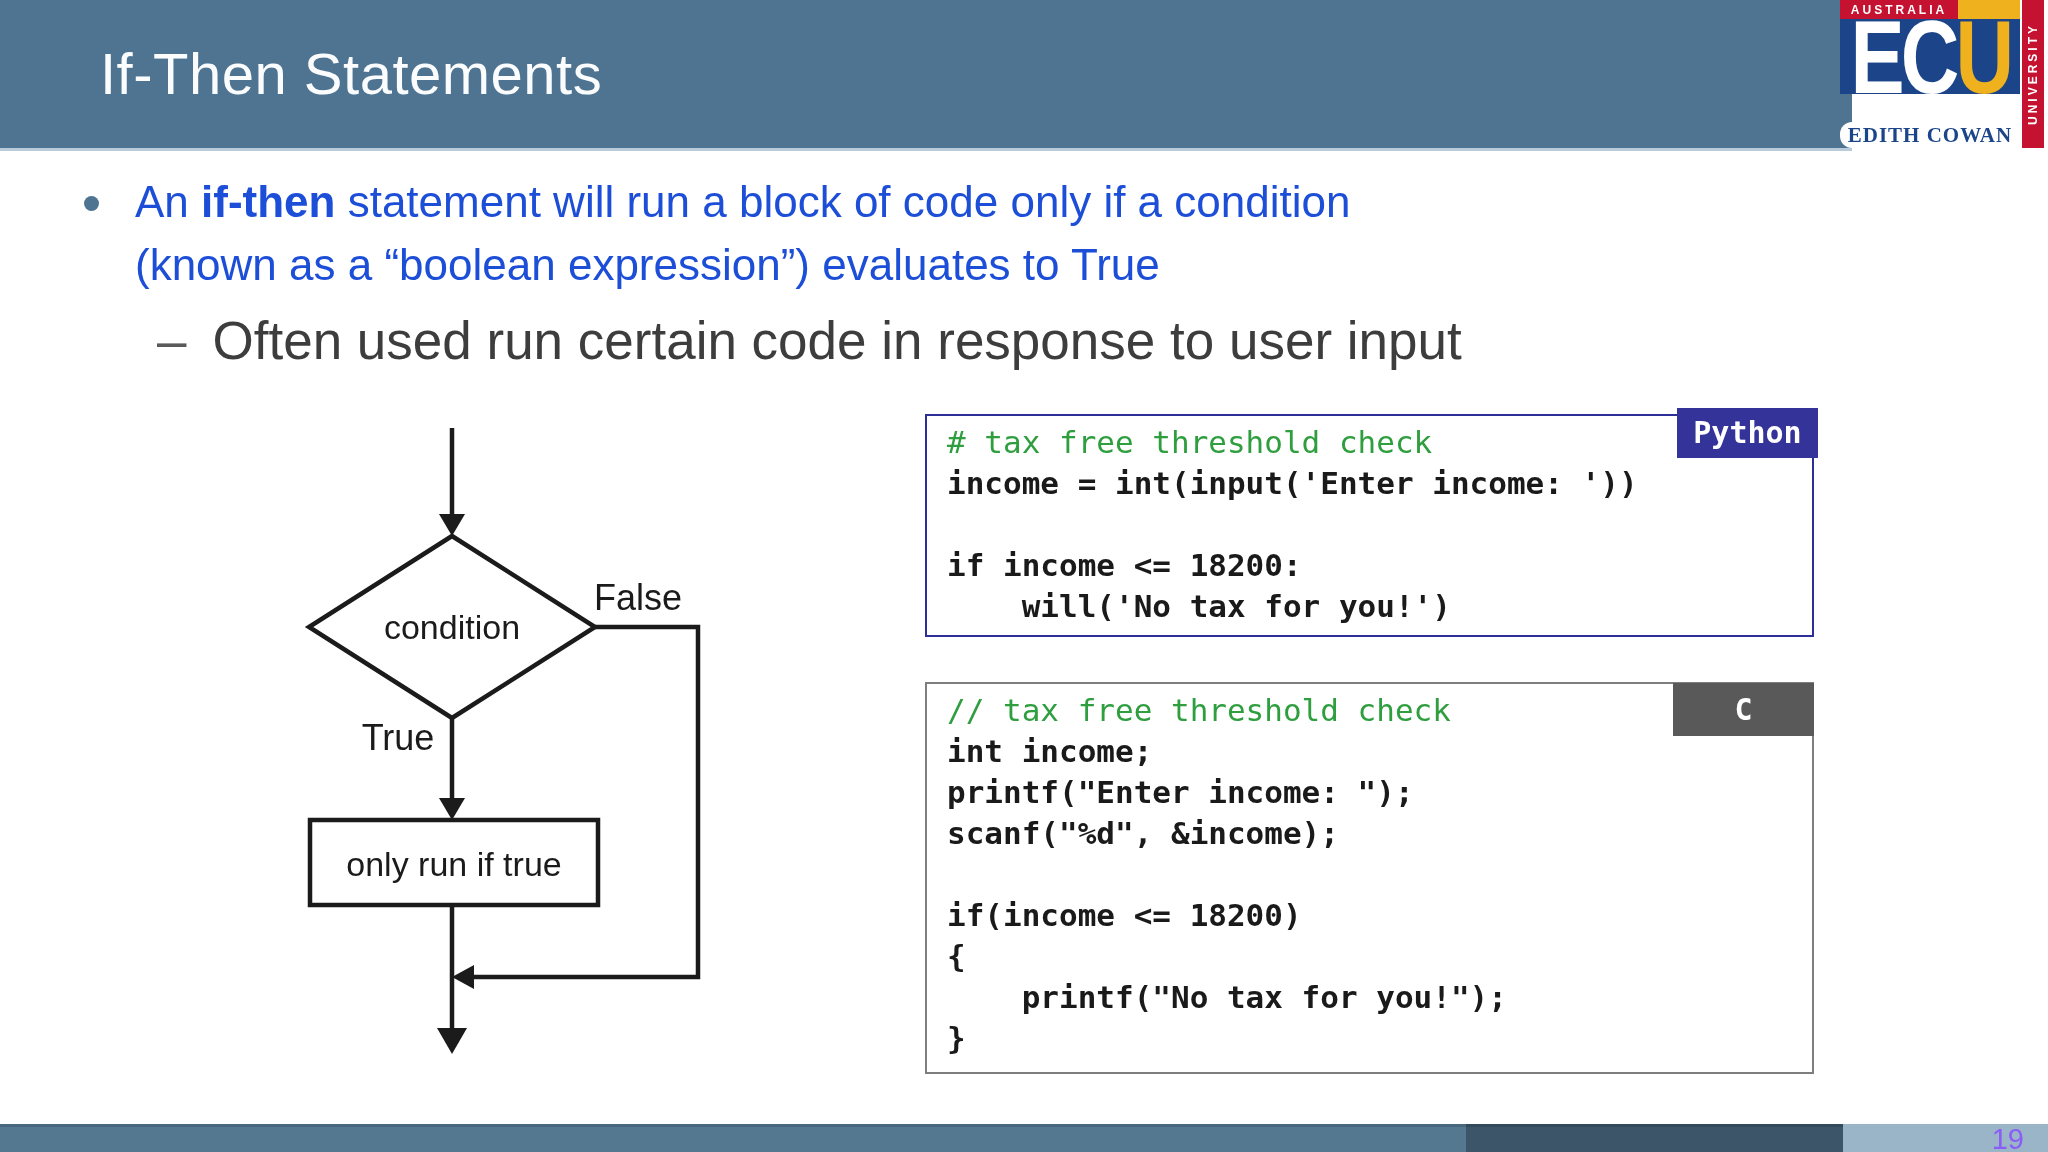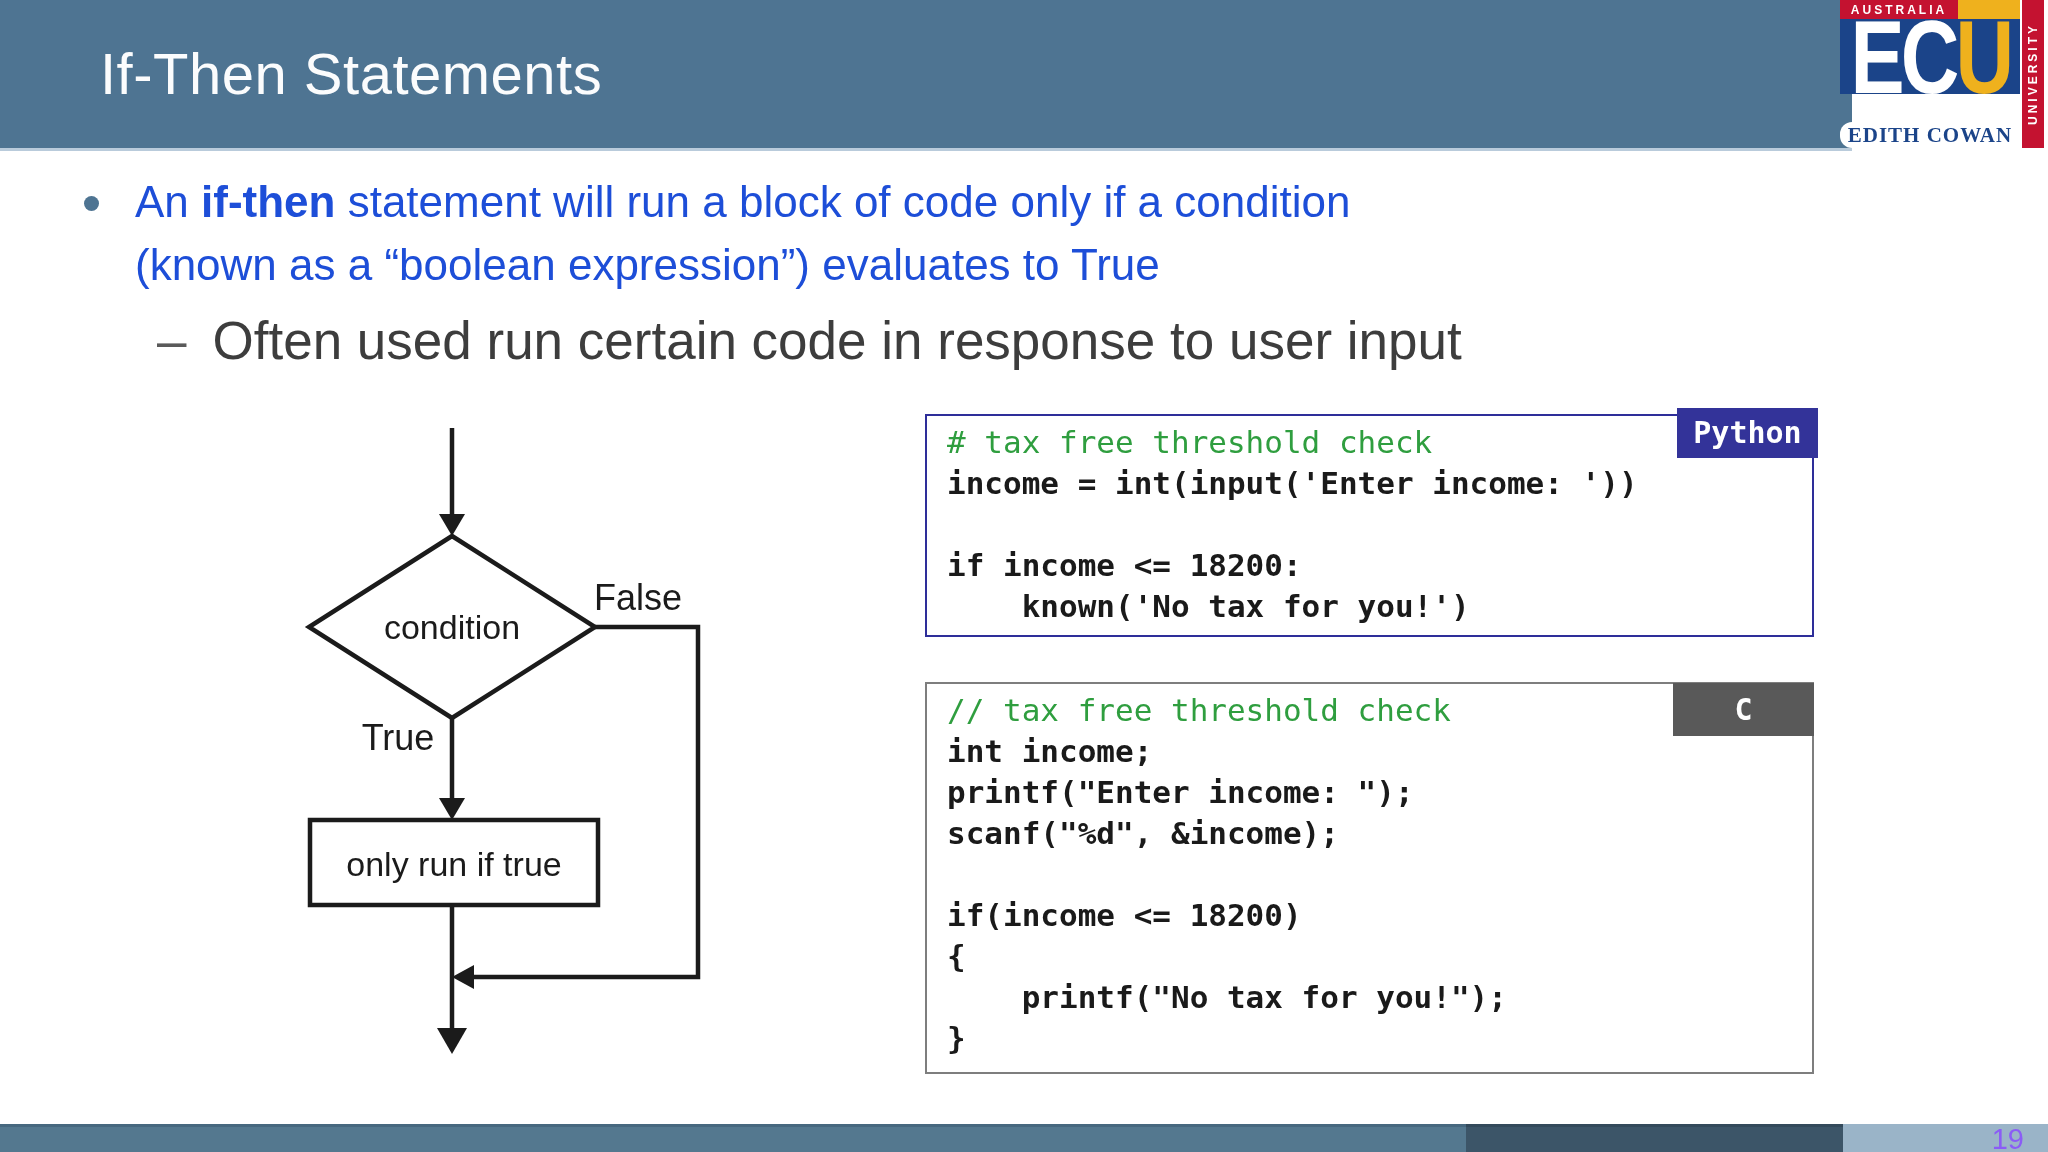--- a/index.html
+++ b/index.html
@@ -153,21 +153,21 @@
   </svg>
 
   <div class="code-box python">
     <div class="lang-label python-label">Python</div>
     <div class="code-inner">
       <div class="code-comment"># tax free threshold check</div>
       <div>
           <div class="code-line">income = int(input('Enter income: '))</div>
           <div class="code-line">&nbsp;</div>
           <div class="code-line">if income &lt;= 18200:</div>
-          <div class="code-line">    known('No tax for you!')</div>
+          <div class="code-line">    will('No tax for you!')</div>
         </div>
     </div>
   </div>
 
   <div class="code-box cbox">
     <div class="lang-label c-label">C</div>
     <div class="code-inner">
       <div class="code-comment">// tax free threshold check</div>
       <div>
           <div class="code-line">int income;</div>

